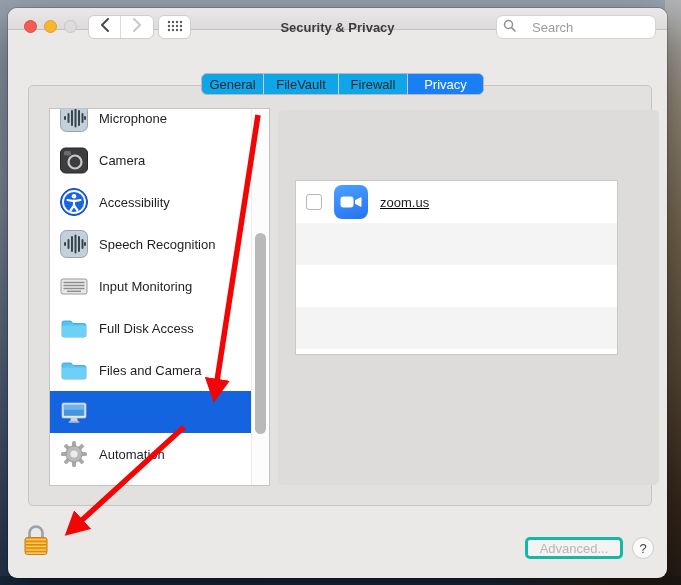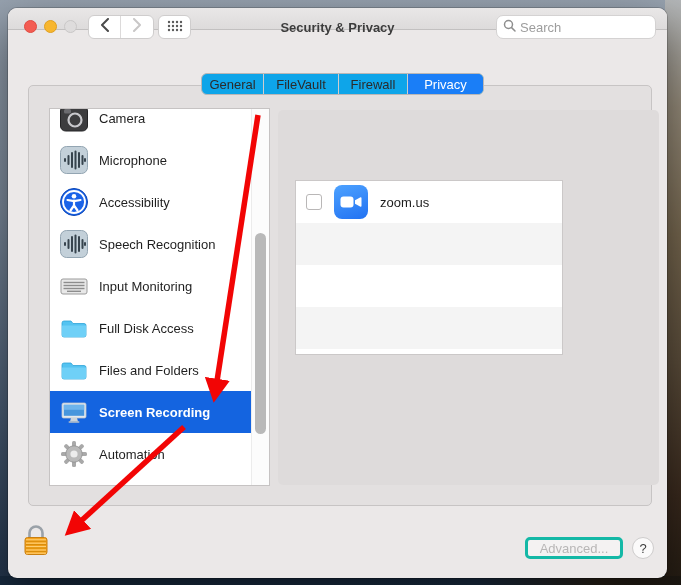--- a/index.html
+++ b/index.html
@@ -45,21 +45,21 @@
     display:flex; align-items:center; justify-content:center;
   }
   .win-title {
     position:absolute; left:0; top:0; width:100%; height:38px;
     display:flex; align-items:center; justify-content:center;
     font-size:13px; font-weight:bold; color:#3c3c3c;
   }
   .searchfield {
     position:absolute; right:11px; top:7px; width:160px; height:24px;
     background:#fff; border:1px solid #d4d2d2; border-radius:7px;
-    display:flex; align-items:center; padding-left:6px; gap:4px;
+    display:flex; align-items:center; padding-left:6px; gap:16px;
   }
   .searchfield .ph { color:#9d9d9d; font-size:13px; }
   
   .tabbox {
     position:absolute; left:20px; top:77px; width:624px; height:421px;
     background:#e3e0e0; border:1px solid #c7c4c4; border-radius:5px;
   }
   .tabs {
     position:absolute; left:193px; top:65px; height:22px; display:flex;
     background:#0ea5e9; border:1px solid #b9b7b7; border-radius:6px; overflow:hidden; z-index:3;
@@ -93,25 +93,26 @@
   
   .rightpanel {
     position:absolute; left:270px; top:102px; width:381px; height:375px;
     background:#dedbdb; border-radius:5px;
   }
   .desc {
     position:absolute; left:20px; top:17px; width:350px;
     font-size:13px; color:#1d1d1d; line-height:18px; white-space:pre-line;
   }
   .applist {
-    position:absolute; left:17px; top:70px; width:268px; height:175px;
+    position:absolute; left:17px; top:70px; width:323px; height:175px;
     background:#fff; border:1px solid #cbc8c8;
     background-image:linear-gradient(180deg,
       #ffffff 0px,#ffffff 42px,#f4f4f4 42px,#f4f4f4 84px,
       #ffffff 84px,#ffffff 126px,#f4f4f4 126px,#f4f4f4 168px,#ffffff 168px);
+    text-decoration:underline;
   }
   .approw { height:42px; display:flex; align-items:center; padding-left:10px; gap:12px; }
   .checkbox {
     width:16px; height:16px; background:#fff; border:1px solid #b9b7b7; border-radius:3px;
   }
   .zoomicon {
     width:34px; height:34px; border-radius:8px;
     background:linear-gradient(160deg,#4da2ff,#2272f2);
     display:flex; align-items:center; justify-content:center;
   }
@@ -205,49 +206,49 @@
     <div class="tab t-firewall">Firewall</div>
     <div class="tab t-privacy selected">Privacy</div>
   </div>
 
   <div class="sidelist">
     <div class="rows">
 
       <div class="srow">
         <span class="icon30">
           <svg width="30" height="30" viewBox="0 0 30 30">
-              <rect x="1.5" y="3" width="27" height="25" rx="5" fill="#3d3d3f" stroke="#242426"></rect>
-              <rect x="5" y="6" width="7" height="4.5" rx="1.5" fill="#6c6c70"></rect>
-              <circle cx="16" cy="17" r="6.5" fill="none" stroke="#c9c9cd" stroke-width="2.2"></circle>
-            </svg>
-        </span>
-        <span class="lbl">Camera</span>
-      </div>
-
-      <div class="srow">
-        <span class="icon30">
-          <svg width="30" height="30" viewBox="0 0 30 30">
               <rect x="1.5" y="1.5" width="27" height="27" rx="6" fill="#c3d0d9" stroke="#93a5b2"></rect>
               <g stroke="#37444e" stroke-width="2" stroke-linecap="round">
                 <line x1="6" y1="14" x2="6" y2="16"></line>
                 <line x1="9.5" y1="11" x2="9.5" y2="19"></line>
                 <line x1="13" y1="8" x2="13" y2="22"></line>
                 <line x1="16.5" y1="6.5" x2="16.5" y2="23.5"></line>
                 <line x1="20" y1="8" x2="20" y2="22"></line>
                 <line x1="23.5" y1="11" x2="23.5" y2="19"></line>
                 <line x1="26" y1="14" x2="26" y2="16"></line>
               </g>
             </svg>
         </span>
         <span class="lbl">Microphone</span>
       </div>
 
       <div class="srow">
         <span class="icon30">
           <svg width="30" height="30" viewBox="0 0 30 30">
+              <rect x="1.5" y="3" width="27" height="25" rx="5" fill="#3d3d3f" stroke="#242426"></rect>
+              <rect x="5" y="6" width="7" height="4.5" rx="1.5" fill="#6c6c70"></rect>
+              <circle cx="16" cy="17" r="6.5" fill="none" stroke="#c9c9cd" stroke-width="2.2"></circle>
+            </svg>
+        </span>
+        <span class="lbl">Camera</span>
+      </div>
+
+      <div class="srow">
+        <span class="icon30">
+          <svg width="30" height="30" viewBox="0 0 30 30">
               <circle cx="15" cy="15" r="13.5" fill="#1a63e8"></circle>
               <circle cx="15" cy="15" r="13.5" fill="none" stroke="#0c46b5" stroke-width="1"></circle>
               <circle cx="15" cy="15" r="11" fill="none" stroke="#ffffff" stroke-width="1.8"></circle>
               <circle cx="15" cy="9.2" r="2.3" fill="#fff"></circle>
               <path d="M8.5 13 L15 14.2 L21.5 13" fill="none" stroke="#fff" stroke-width="2.2" stroke-linecap="round"></path>
               <path d="M15 13.5 L15 18.5 M15 18.5 L11.5 23.5 M15 18.5 L18.5 23.5" fill="none" stroke="#fff" stroke-width="2.2" stroke-linecap="round"></path>
             </svg>
         </span>
         <span class="lbl">Accessibility</span>
       </div>
@@ -295,34 +296,33 @@
         <span class="lbl">Full Disk Access</span>
       </div>
 
       <div class="srow">
         <span class="icon30">
           <svg width="30" height="30" viewBox="0 0 30 30">
               <path d="M3 10 a2 2 0 0 1 2-2 h7 l2 2.5 h11 a2 2 0 0 1 2 2 V22 a2 2 0 0 1-2 2 H5 a2 2 0 0 1-2-2 Z" fill="#54c3f1" stroke="#2fa3d8" stroke-width="0.8"></path>
               <path d="M3 12.5 h24 V22 a2 2 0 0 1-2 2 H5 a2 2 0 0 1-2-2 Z" fill="#6fd0f7"></path>
             </svg>
         </span>
-        <span class="lbl">Files and Folders</span>
+        <span class="lbl">Files and Camera</span>
       </div>
 
       <div class="srow selected">
         <span class="icon30">
           <svg width="30" height="30" viewBox="0 0 30 30">
               <rect x="3" y="6" width="24" height="15" rx="1.5" fill="#e3e9ee" stroke="#b7c2cb" stroke-width="0.8"></rect>
               <rect x="4.8" y="7.8" width="20.4" height="11" fill="#4796dd"></rect>
               <rect x="4.8" y="7.8" width="20.4" height="5" fill="#6db4ec"></rect>
               <path d="M12 21 h6 l1 3.5 h-8 Z" fill="#ccd4da"></path>
               <rect x="9.5" y="24.2" width="11" height="1.6" rx="0.8" fill="#b9c2c9"></rect>
             </svg>
         </span>
-        <span class="lbl">Screen Recording</span>
       </div>
 
       <div class="srow">
         <span class="icon30">
           <svg width="30" height="30" viewBox="0 0 30 30">
               <g fill="#a9a9a9">
                 <rect x="13" y="2" width="4" height="26" rx="1.5"></rect>
                 <rect x="13" y="2" width="4" height="26" rx="1.5" transform="rotate(45 15 15)"></rect>
                 <rect x="13" y="2" width="4" height="26" rx="1.5" transform="rotate(90 15 15)"></rect>
                 <rect x="13" y="2" width="4" height="26" rx="1.5" transform="rotate(135 15 15)"></rect>

